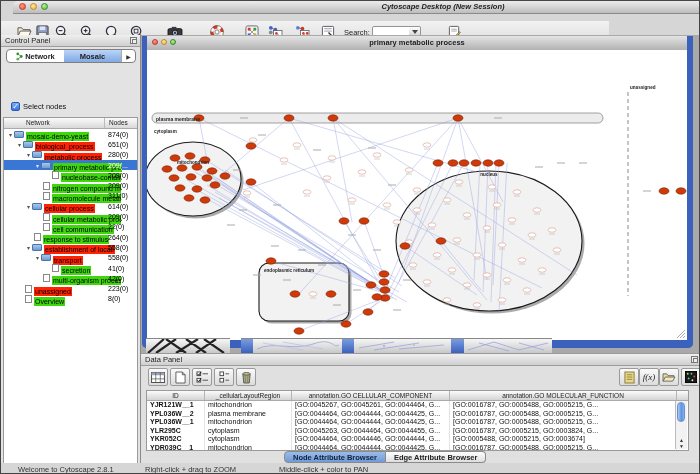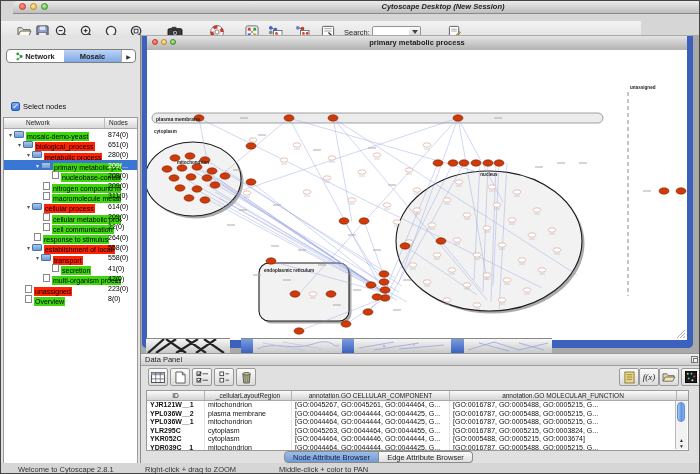--- a/index.html
+++ b/index.html
@@ -11,21 +11,21 @@
   .titlebar{left:12px;top:0;width:700px;height:12px;
     background:linear-gradient(#ececec,#bdbdbd);border-bottom:1px solid #8a8a8a;
     border-radius:5px 5px 0 0;font-style:italic;}
   .tl{width:7px;height:7px;border-radius:50%;top:2px;}
   .tl.red{left:6px;background:radial-gradient(circle at 35% 30%,#ff9a8a,#f0503e);border:1px solid #c03a2a;box-sizing:border-box;}
   .tl.yellow{left:17px;background:radial-gradient(circle at 35% 30%,#ffe9a0,#f0b23e);border:1px solid #c08a2a;box-sizing:border-box;}
   .tl.green{left:28px;background:radial-gradient(circle at 35% 30%,#b8f0a0,#58c03e);border:1px solid #3a8a2a;box-sizing:border-box;}
   .win-title{left:160px;right:0;top:1px;text-align:center;font-size:7.5px;font-weight:bold;color:#222;}
   
   .toolbar{left:0;top:20px;width:608px;height:22px;background:linear-gradient(#f2f2f2,#dedede);
-    border-bottom:1px solid #8f8f8f;padding-left:32px;}
+    border-bottom:1px solid #8f8f8f;}
   .tbtn{top:2px;width:18px;height:17px;display:flex;align-items:center;justify-content:center;}
   .search-label{top:7px;font-size:7.5px;color:#222;}
   .search-field{top:5px;width:38px;height:11px;background:#fff;border:1px solid #949494;border-radius:2px 0 0 2px;font-size:7px;padding:0 2px;box-sizing:border-box;}
   .search-arrow{top:5px;width:12px;height:11px;background:linear-gradient(#fdfdfd,#d6d6d6);border:1px solid #949494;border-left:none;border-radius:0 2px 2px 0;box-sizing:border-box;display:flex;align-items:center;justify-content:center;}
   .search-arrow:after{content:"";border:3px solid transparent;border-top:4px solid #444;margin-top:3px;}
   
   .cpanel{left:0;top:34px;width:140px;height:428px;background:#e3e3e3;border-right:1px solid #8a8a8a;box-sizing:border-box;}
   .panel-head{left:0;top:0;width:100%;height:11px;background:linear-gradient(#efefef,#cscs);
     background:linear-gradient(#f0f0f0,#cfcfcf);border-bottom:1px solid #9d9d9d;font-size:7.5px;color:#222;}
   .panel-head span{position:absolute;left:4px;top:1px;}
@@ -80,21 +80,21 @@
   .dtable{left:5px;top:36px;width:543px;height:61px;background:#fff;border:1px solid #9a9a9a;box-sizing:border-box;overflow:hidden;}
   .dt-head{display:flex;height:9px;background:linear-gradient(#fbfbfb,#d4d4d4);border-bottom:1px solid #aaa;}
   .dt-head div{font-size:6.5px;color:#222;text-align:center;border-right:1px solid #b5b5b5;overflow:hidden;white-space:nowrap;box-sizing:border-box;line-height:9px;}
   .dt-row{display:flex;height:8.5px;}
   .dt-row div{font-size:7px;color:#111;white-space:nowrap;overflow:hidden;border-right:1px solid #e4e4e4;padding-left:3px;box-sizing:border-box;line-height:8.5px;}
   .dt-row div.b{font-weight:bold;}
   .vscroll{position:absolute;right:1px;top:10px;width:11px;bottom:1px;background:#f2f2f2;border-left:1px solid #bbb;}
   .vthumb{position:absolute;left:1px;top:1px;width:8px;height:20px;border-radius:4px;background:linear-gradient(90deg,#a9c8f2,#5d92e2 60%,#8ab4ec);border:1px solid #6a8fc8;box-sizing:border-box;}
   .varrows{position:absolute;left:0;bottom:0;width:100%;font-size:5px;color:#333;text-align:center;line-height:6px;}
   .dp-tabs{left:143px;top:97px;height:12px;display:flex;}
-  .dp-tab{padding:0 8px;font-size:7.5px;font-weight:normal;color:#222;line-height:11px;background:linear-gradient(#fdfdfd,#dedede);border:1px solid #8a8a8a;border-left:none;box-sizing:border-box;text-align:center;}
+  .dp-tab{padding:0 8px;font-size:7.5px;font-weight:bold;color:#222;line-height:11px;background:linear-gradient(#fdfdfd,#dedede);border:1px solid #8a8a8a;border-left:none;box-sizing:border-box;text-align:center;}
   .dp-tab:first-child{border-left:1px solid #8a8a8a;border-radius:4px 0 0 4px;}
   .dp-tab:last-child{border-radius:0 4px 4px 0;}
   .dp-tab.sel{background:linear-gradient(#9dbce6,#6f9bd9);color:#10213f;}
   
   .statusbar{left:0;top:462px;width:700px;height:12px;background:#d6d6d6;}
   .statusbar span{position:absolute;top:2px;font-size:7.5px;color:#333;}
   svg{display:block;}
 </style>
 </head>
 <body>
@@ -217,20 +217,24 @@
       <svg width="13" height="13" viewBox="0 0 14 14">
           <rect x="1.5" y="1.5" width="10" height="11" rx="1" fill="#fff" stroke="#555"></rect>
           <line x1="3.5" y1="4.5" x2="9.5" y2="4.5" stroke="#99a" stroke-width="0.9"></line>
           <line x1="3.5" y1="6.5" x2="9.5" y2="6.5" stroke="#99a" stroke-width="0.9"></line>
           <path d="M7 12.5 L12.5 7 l1 1 L8 13.5 z" fill="#c8a030" stroke="#555" stroke-width="0.5"></path>
         </svg>
     </div>
   </div>
 
   <div class="abs cpanel">
+    <div class="abs panel-head">
+      <span>Control Panel</span>
+      <div class="float-ic"></div>
+    </div>
     <div class="abs cp-tabs">
       <div class="cp-tab">
         <svg width="7" height="9" viewBox="0 0 8 10">
             <circle cx="2" cy="2" r="1.6" fill="#3a9a3a"></circle>
             <circle cx="6" cy="5" r="1.6" fill="#3a9a3a"></circle>
             <circle cx="2" cy="8" r="1.6" fill="#6aba5a"></circle>
             <line x1="2" y1="2" x2="6" y2="5" stroke="#3a7a3a" stroke-width="0.8"></line>
             <line x1="2" y1="8" x2="6" y2="5" stroke="#3a7a3a" stroke-width="0.8"></line>
           </svg>
         <span>Network</span>

